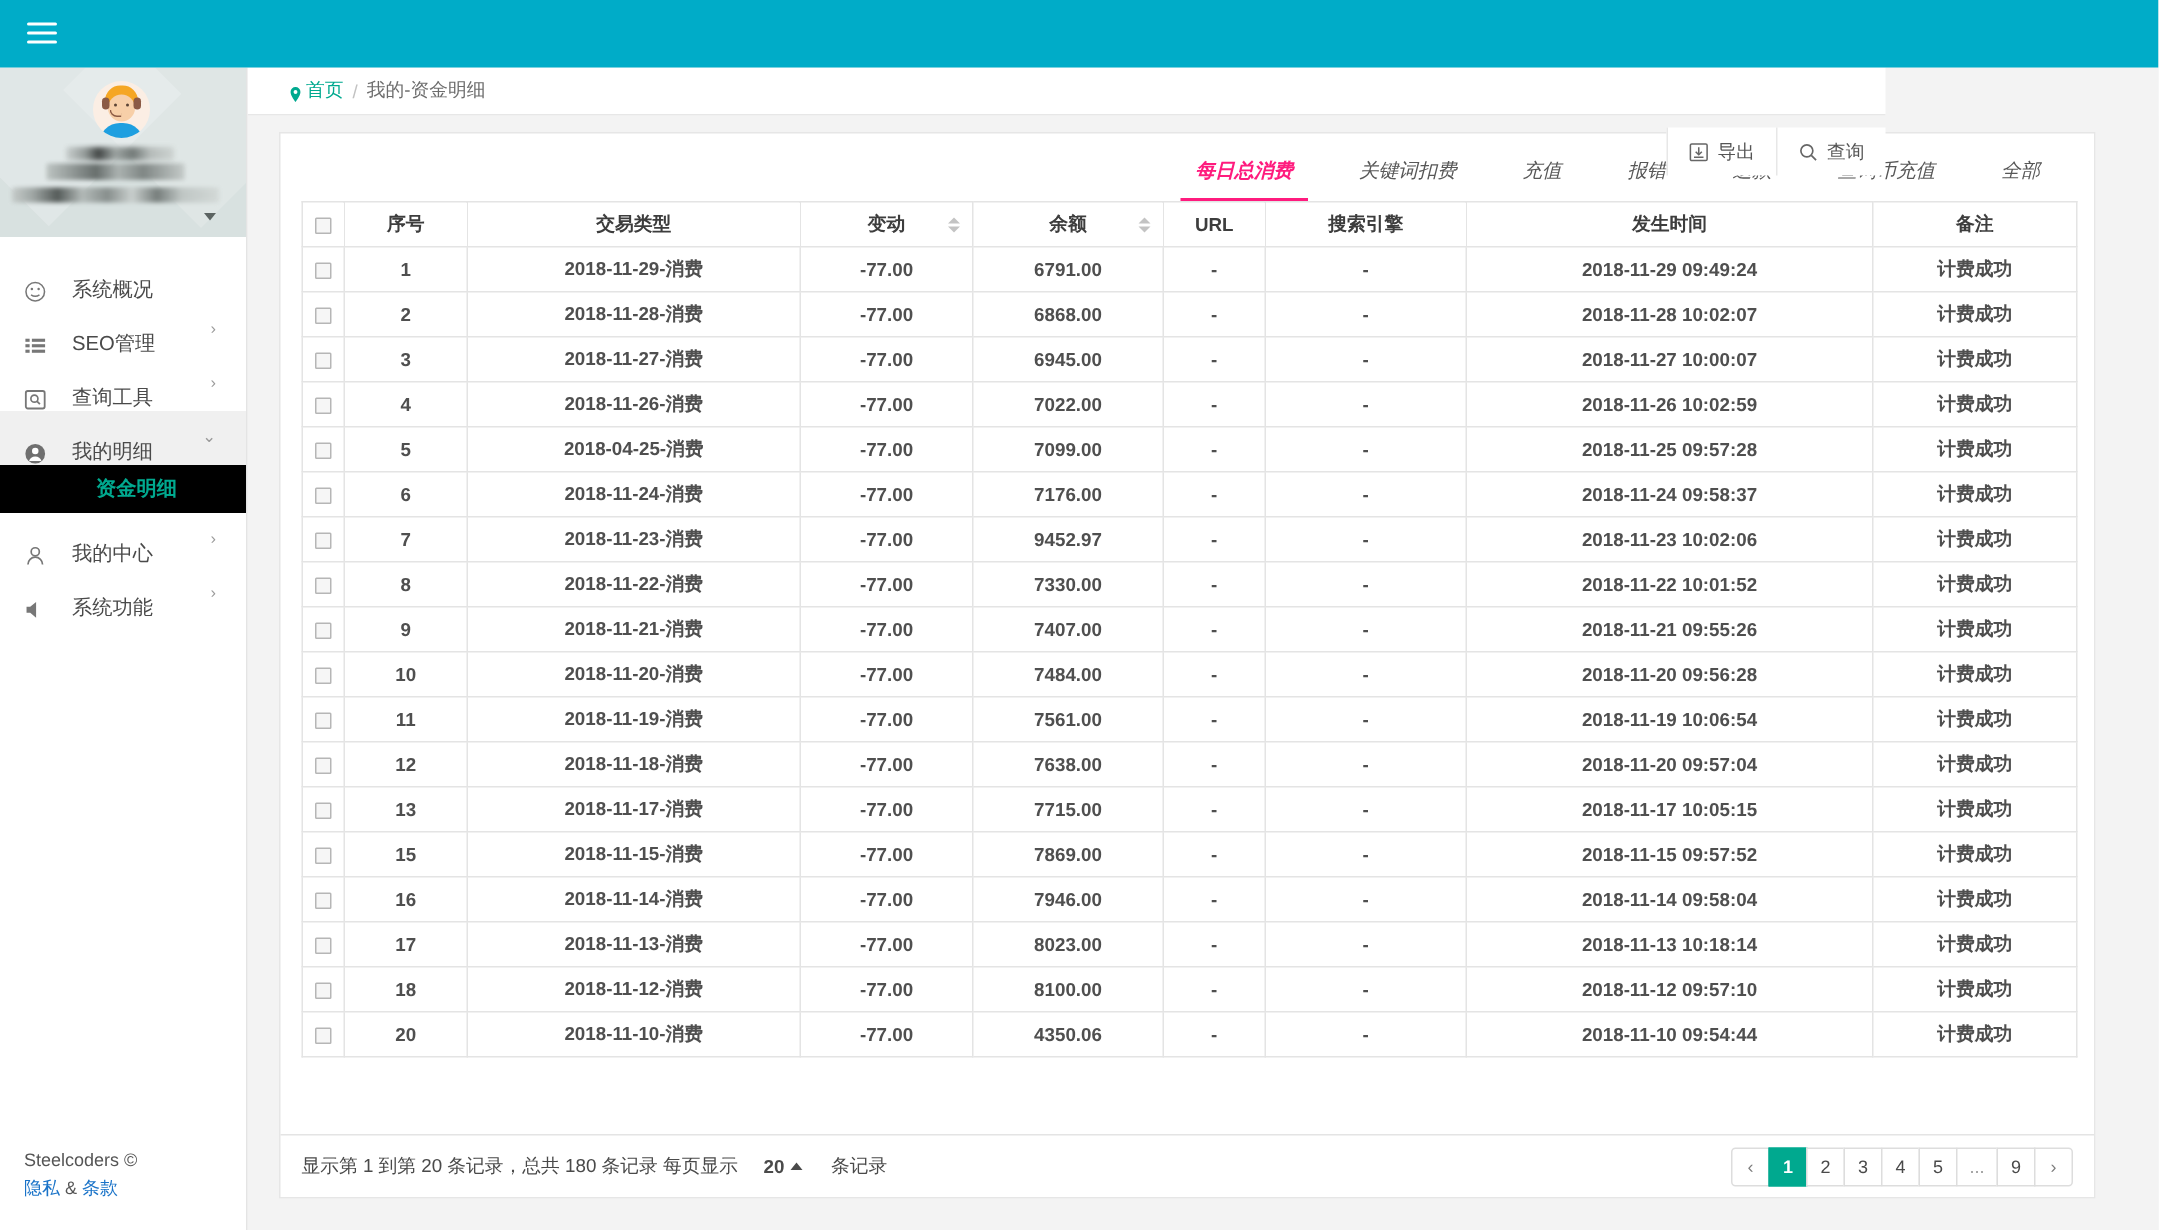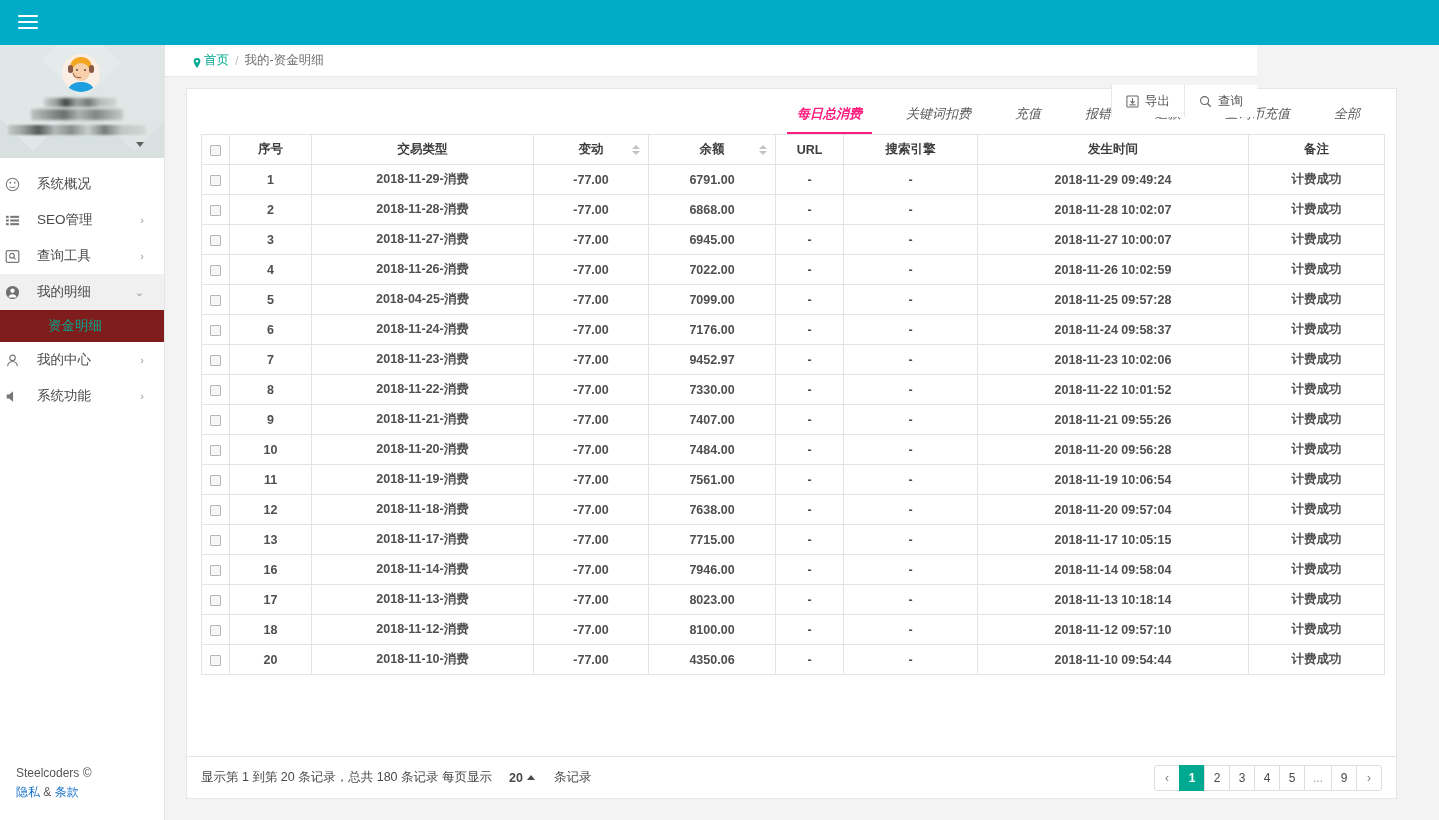--- a/index.html
+++ b/index.html
@@ -86,42 +86,42 @@
     position: absolute; left: 136px; top: 97px; z-index: 3;
     width: 0; height: 0;
     border-left: 4px solid transparent; border-right: 4px solid transparent;
     border-top: 5px solid #5b6361;
     cursor: pointer;
   }
 
   .menu { padding-top: 8px; }
   .menu-item {
     position: relative;
-    display: flex; align-items: center;
+    display: flex; align-items: flex-end;
     height: 36px;
-    padding-left: 5px;
+    padding-left: 16px;
     font-size: 13.5px; color: #4a4a4a;
     cursor: pointer; user-select: none;
   }
   .menu-item.active { background: #f0f0f0; }
   .menu-item .mi-icon {
     width: 24px; flex: 0 0 24px;
     display: flex; align-items: center; justify-content: flex-start;
     color: #6f6f6f;
   }
   .menu-item .mi-label { flex: 1; padding-left: 8px; }
   .menu-item .mi-arrow {
     position: absolute; right: 20px; top: 50%; transform: translateY(-50%);
     font-size: 11px; color: #9b9b9b; line-height: 1;
   }
   .submenu-item {
     display: flex; align-items: center;
-    height: 32px; padding-left: 48px;
-    font-size: 13.5px; color: #00a98f; font-weight: normal;
-    background: #7f1d1d;
+    height: 32px; padding-left: 64px;
+    font-size: 13.5px; color: #00a98f; font-weight: bold;
+    background: #000000;
     cursor: pointer;
   }
   .sub-block { background: #f0f0f0; }
 
   .sidebar-footer {
     position: absolute; left: 0; bottom: 18px;
     padding-left: 16px;
     font-size: 12px; line-height: 19px; color: #555;
   }
   .sidebar-footer a { color: #1a73c8; text-decoration: none; cursor: pointer; }
@@ -602,20 +602,31 @@
                 <td>2018-11-17-消费</td>
                 <td>-77.00</td>
                 <td>7715.00</td>
                 <td>-</td>
                 <td>-</td>
                 <td>2018-11-17 10:05:15</td>
                 <td>计费成功</td>
               </tr>
               <tr>
                 <td><span class="ckbox"></span></td>
+                <td>15</td>
+                <td>2018-11-15-消费</td>
+                <td>-77.00</td>
+                <td>7869.00</td>
+                <td>-</td>
+                <td>-</td>
+                <td>2018-11-15 09:57:52</td>
+                <td>计费成功</td>
+              </tr>
+              <tr>
+                <td><span class="ckbox"></span></td>
                 <td>16</td>
                 <td>2018-11-14-消费</td>
                 <td>-77.00</td>
                 <td>7946.00</td>
                 <td>-</td>
                 <td>-</td>
                 <td>2018-11-14 09:58:04</td>
                 <td>计费成功</td>
               </tr>
               <tr>

